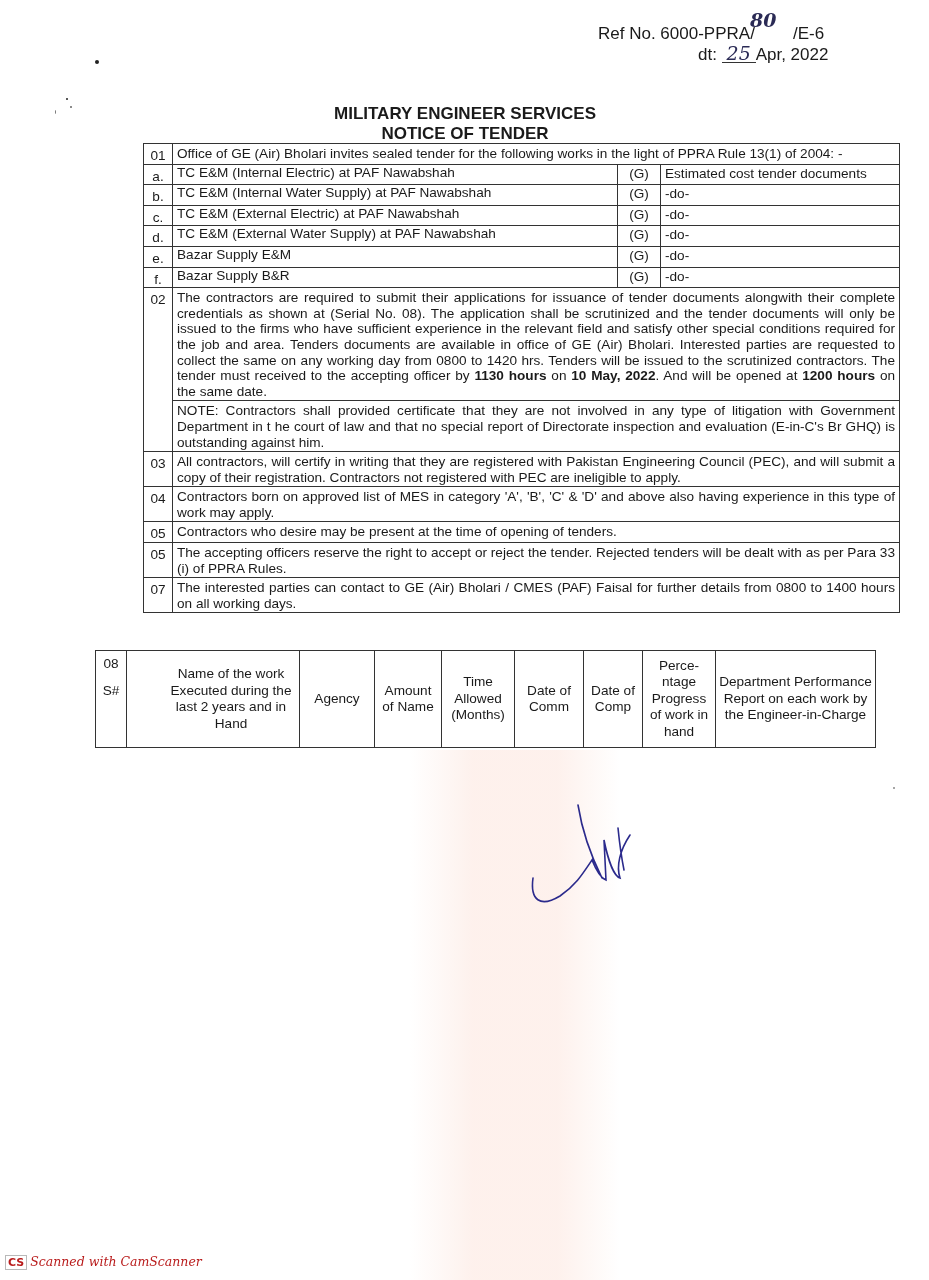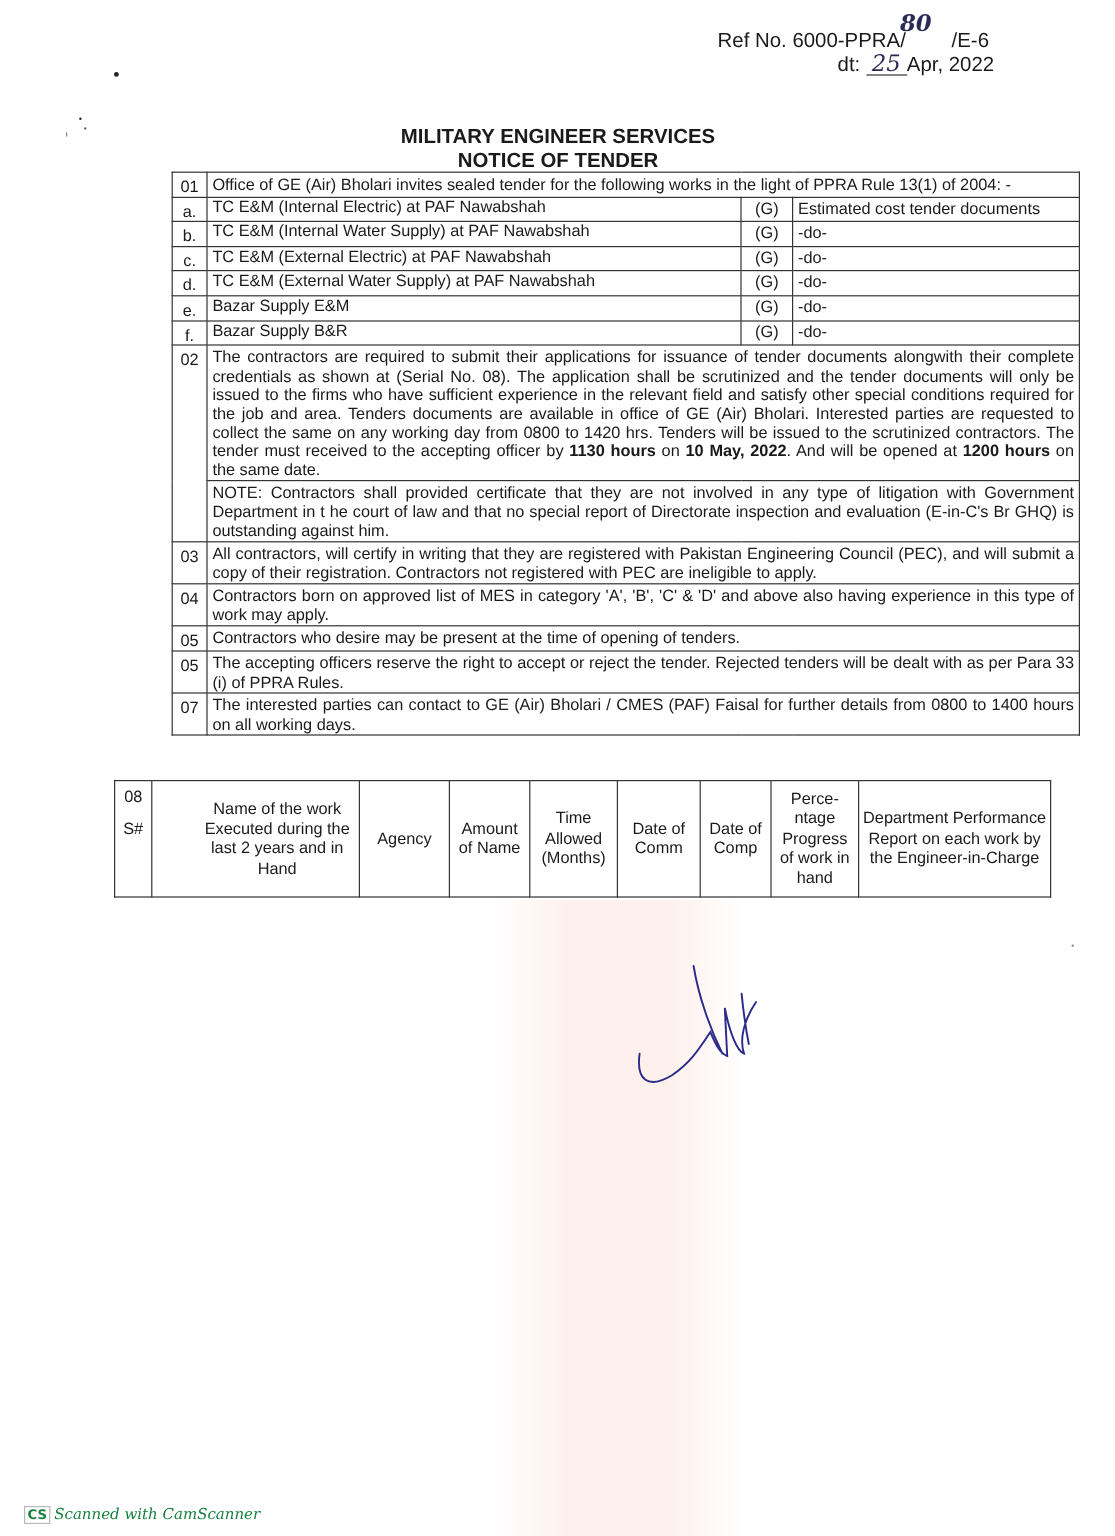--- a/index.html
+++ b/index.html
@@ -37,21 +37,21 @@
   .creds { position: absolute; left: 95px; top: 650px; width: 781px; border: 1.5px solid #222; border-collapse: collapse; font-size: 13.6px; }
   .creds td { border: 1px solid #333; text-align: center; vertical-align: middle; line-height: 16.5px; padding: 2px 3px; }
   .creds td.snh { width: 24px; vertical-align: top; text-align: center; padding-top: 5px; }
   .creds td.snh span { display: block; }
 
   .sig { position: absolute; left: 520px; top: 800px; width: 240px; height: 140px; }
   .sig svg { position: absolute; left: 0; top: 0; }
   .sig-text { position: absolute; left: 45px; top: 75px; font-size: 16px; line-height: 19px; }
   .sig-text .name { font-weight: bold; }
 
-  .watermark { position: absolute; left: 20px; top: 1254px; font-size: 12.5px; color: #15803d; font-family: "DejaVu Serif", serif; font-style: italic; white-space: nowrap; }
+  .watermark { position: absolute; left: 5px; top: 1254px; font-size: 12.5px; color: #b91c1c; font-family: "DejaVu Serif", serif; font-style: italic; white-space: nowrap; }
   .watermark .cs { display: inline-block; font-style: normal; font-family: "DejaVu Sans", sans-serif; font-weight: bold; font-size: 11px; border: 1.5px solid #b9b9b9; padding: 0 2px; margin-right: 3px; line-height: 13px; }
 </style>
 </head>
 <body>
 
 <div class="pink-band"></div>
 <div class="speck" style="left:95px;top:60px;width:4px;height:4px;"></div>
 <div class="speck" style="left:66px;top:98px;width:2px;height:2px;"></div>
 <div class="speck" style="left:70px;top:106px;width:2px;height:2px;background:#666;"></div>
 <div class="speck" style="left:55px;top:110px;width:1px;height:4px;background:#777;"></div>

